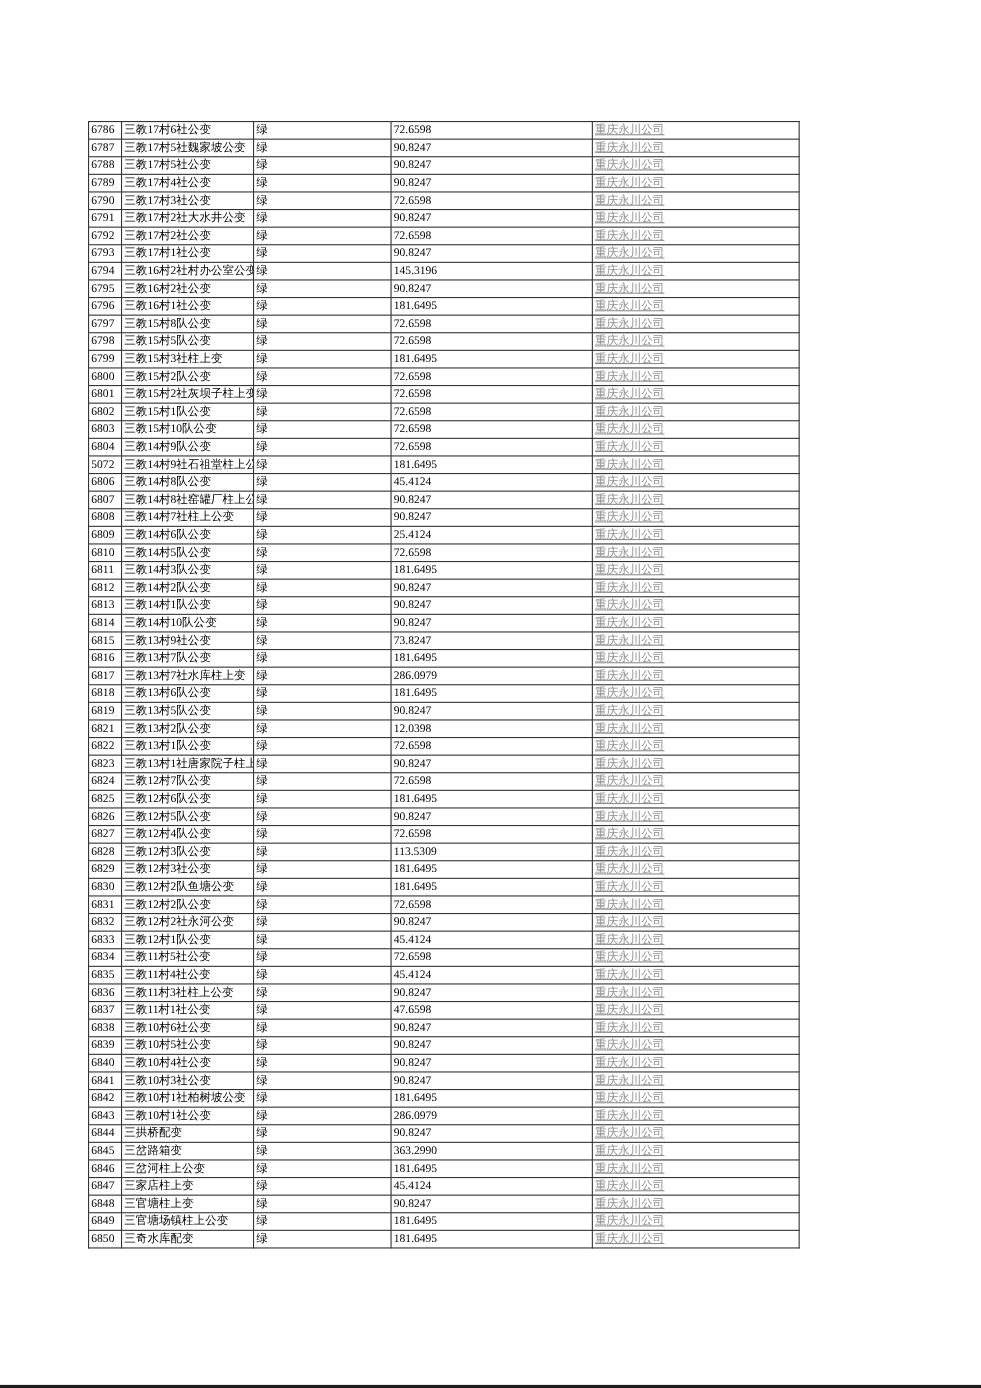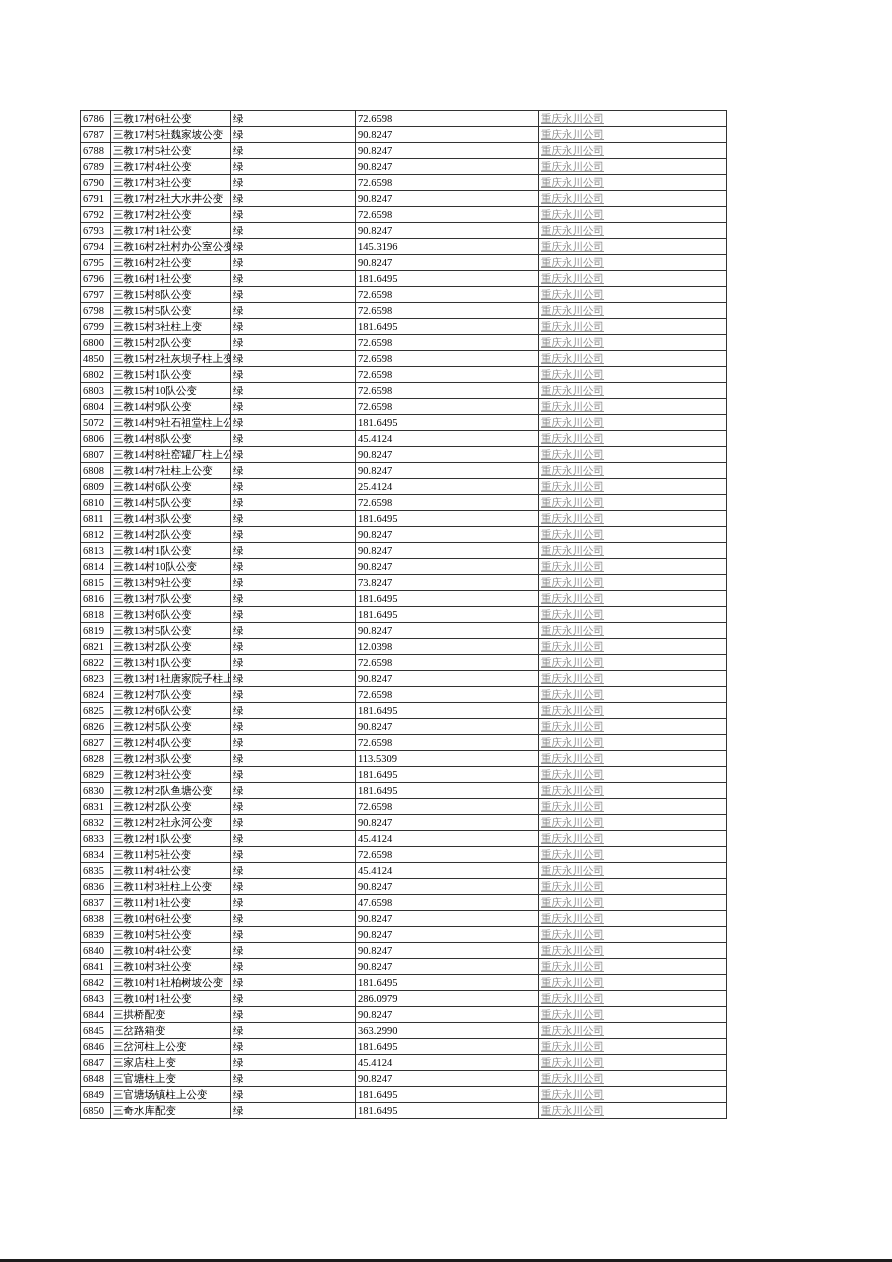--- a/index.html
+++ b/index.html
@@ -165,21 +165,21 @@
           <td><a class="company">重庆永川公司</a></td>
         </tr>
         <tr>
           <td>6800</td>
           <td>三教15村2队公变</td>
           <td>绿</td>
           <td>72.6598</td>
           <td><a class="company">重庆永川公司</a></td>
         </tr>
         <tr>
-          <td>4850</td>
+          <td>6801</td>
           <td>三教15村2社灰坝子柱上变</td>
           <td>绿</td>
           <td>72.6598</td>
           <td><a class="company">重庆永川公司</a></td>
         </tr>
         <tr>
           <td>6802</td>
           <td>三教15村1队公变</td>
           <td>绿</td>
           <td>72.6598</td>
@@ -274,20 +274,27 @@
           <td>三教13村9社公变</td>
           <td>绿</td>
           <td>73.8247</td>
           <td><a class="company">重庆永川公司</a></td>
         </tr>
         <tr>
           <td>6816</td>
           <td>三教13村7队公变</td>
           <td>绿</td>
           <td>181.6495</td>
+          <td><a class="company">重庆永川公司</a></td>
+        </tr>
+        <tr>
+          <td>6817</td>
+          <td>三教13村7社水库柱上变</td>
+          <td>绿</td>
+          <td>286.0979</td>
           <td><a class="company">重庆永川公司</a></td>
         </tr>
         <tr>
           <td>6818</td>
           <td>三教13村6队公变</td>
           <td>绿</td>
           <td>181.6495</td>
           <td><a class="company">重庆永川公司</a></td>
         </tr>
         <tr>

